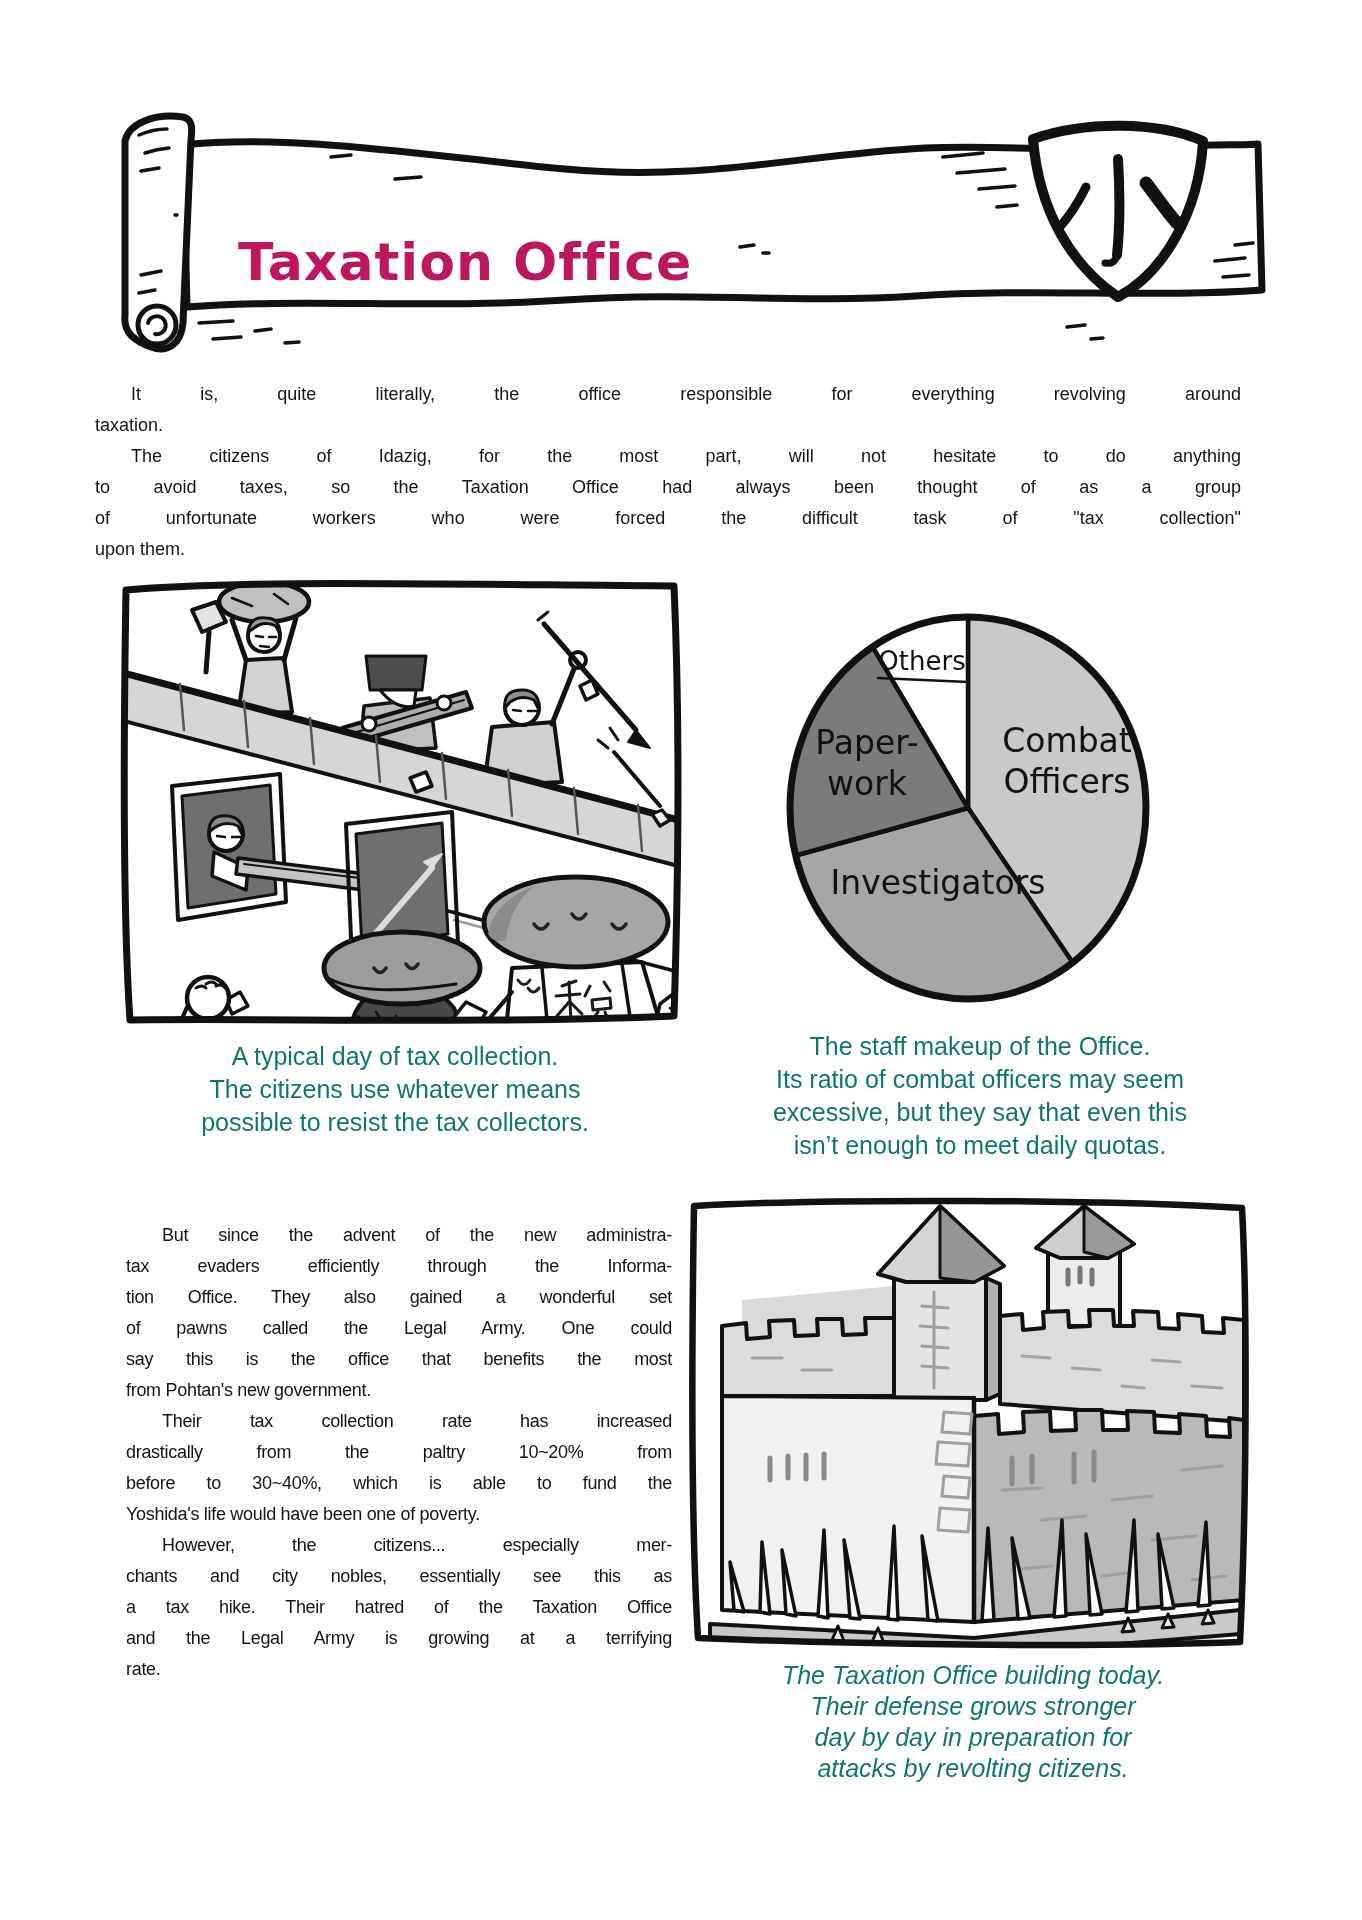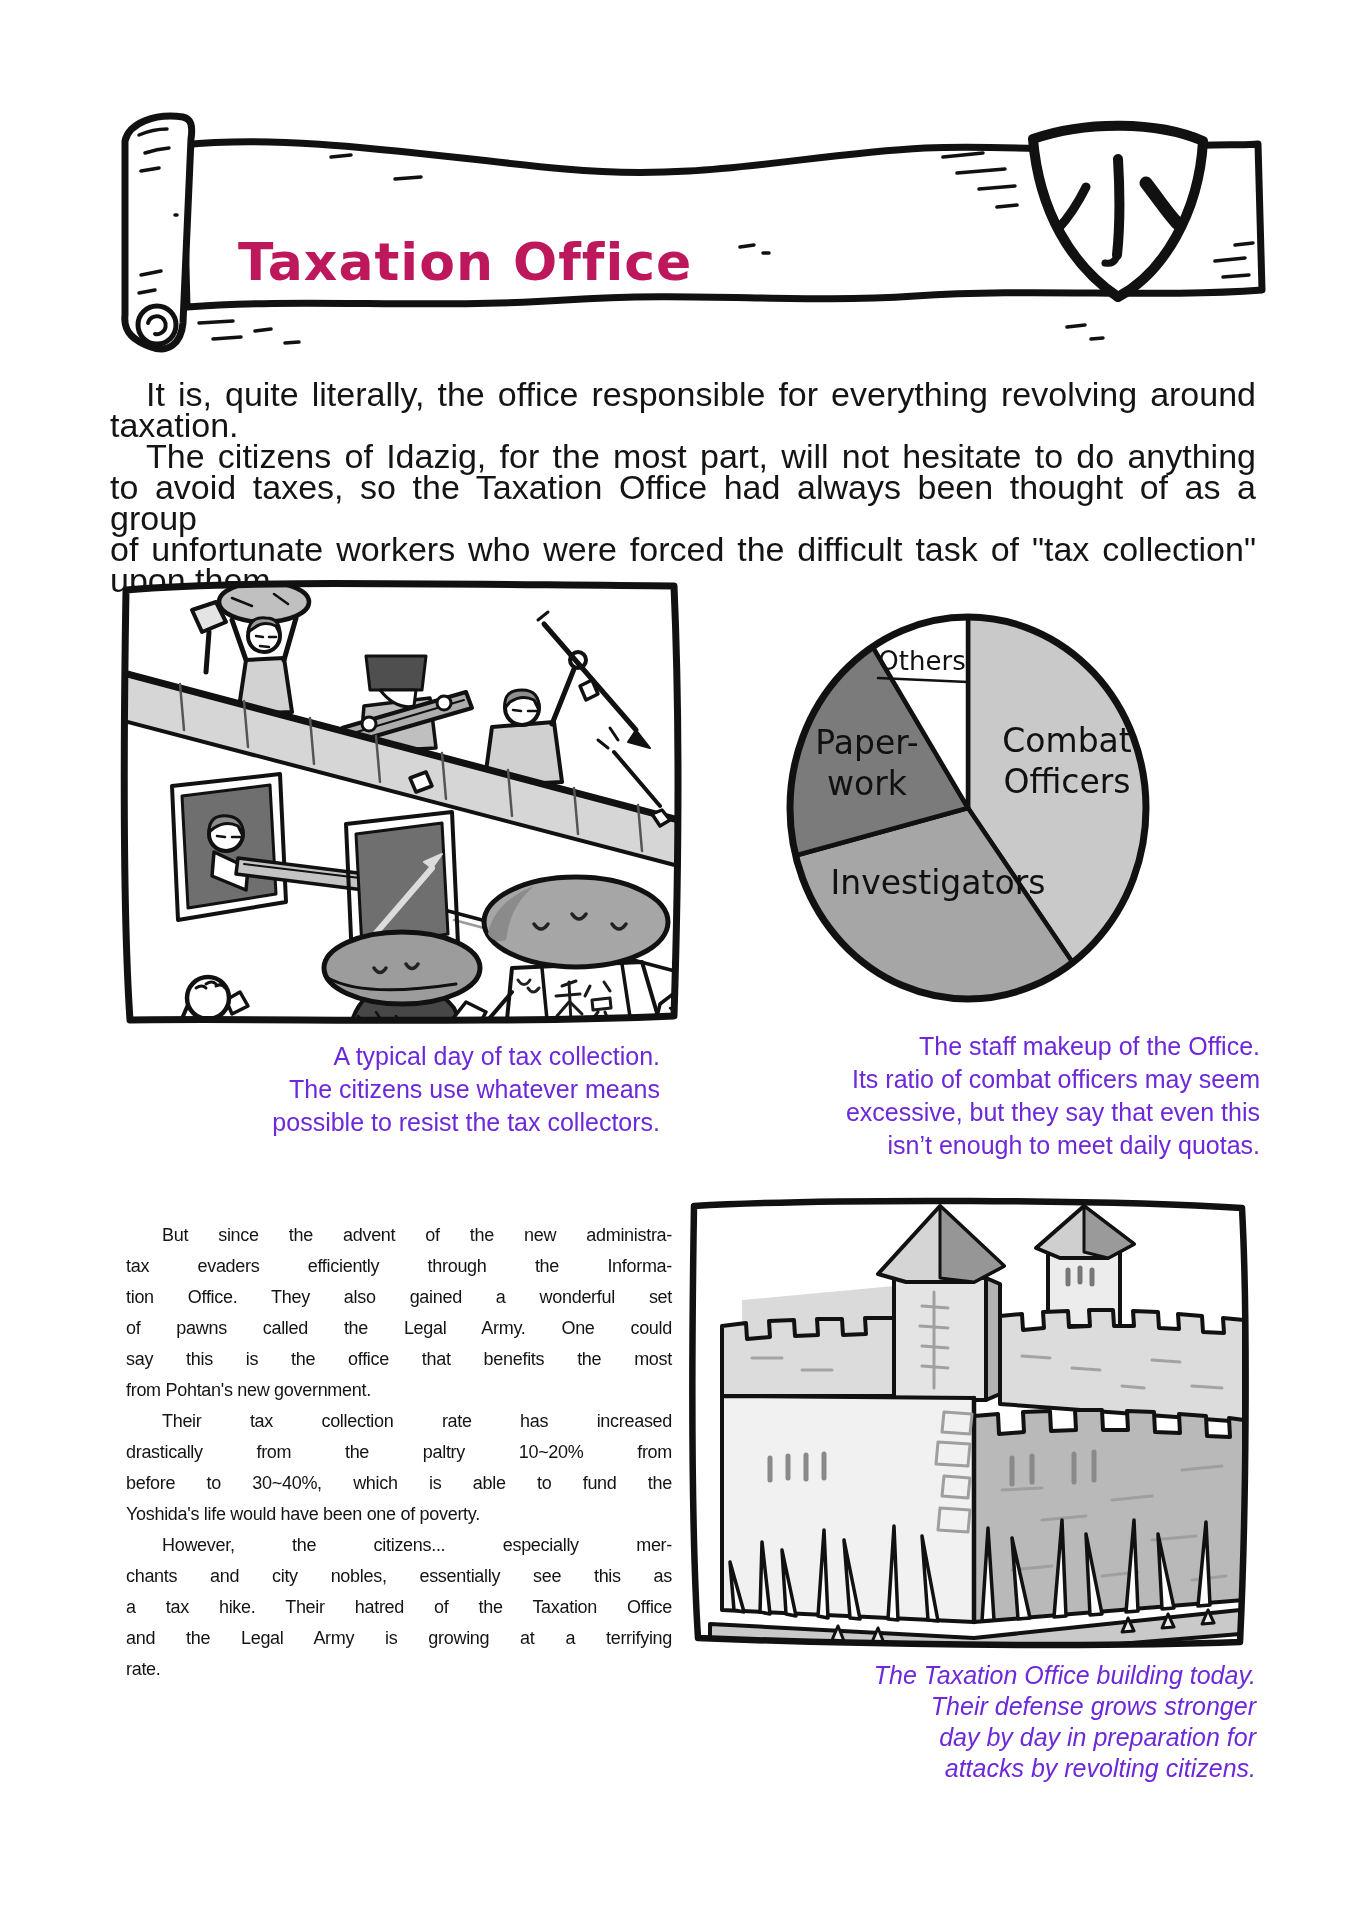--- a/index.html
+++ b/index.html
@@ -3,28 +3,28 @@
 <meta charset="utf-8">
 <style>
   html,body{margin:0;padding:0;background:#ffffff;}
   .page{position:relative;width:1362px;height:1920px;background:#ffffff;overflow:hidden;
         font-family:"Liberation Sans",sans-serif;color:#141414;}
   .abs{position:absolute;}
   
   #banner-title{left:238px;top:232px;font-family:"DejaVu Sans",sans-serif;
     font-weight:bold;font-size:52px;letter-spacing:1px;color:#be185d;}
   
-  #intro{left:110px;top:379px;width:1146px;font-size:34px;line-height:31px;}
+  #intro{left:95px;top:379px;width:1146px;font-size:18px;line-height:31px;}
   
   #bodycol{left:126px;top:1220px;width:546px;font-size:18px;line-height:31px;letter-spacing:-0.3px;}
   .pline{white-space:normal;}
   .pline.just{text-align:justify;text-align-last:justify;}
   .pline.indent{text-indent:36px;}
   
-  .caption{text-align:right;font-size:25px;color:#6d28d9;}
+  .caption{text-align:center;font-size:25px;color:#0f766e;}
   #caption-riot{left:130px;top:1040px;width:530px;line-height:33px;}
   #caption-chart{left:700px;top:1030px;width:560px;line-height:33px;}
   #caption-building{left:690px;top:1660px;width:566px;line-height:31px;font-style:italic;}
   svg{display:block;}
   .pie-label{font-family:"DejaVu Sans",sans-serif;fill:#111;}
 </style>
 </head>
 <body>
 
 <div class="page">

